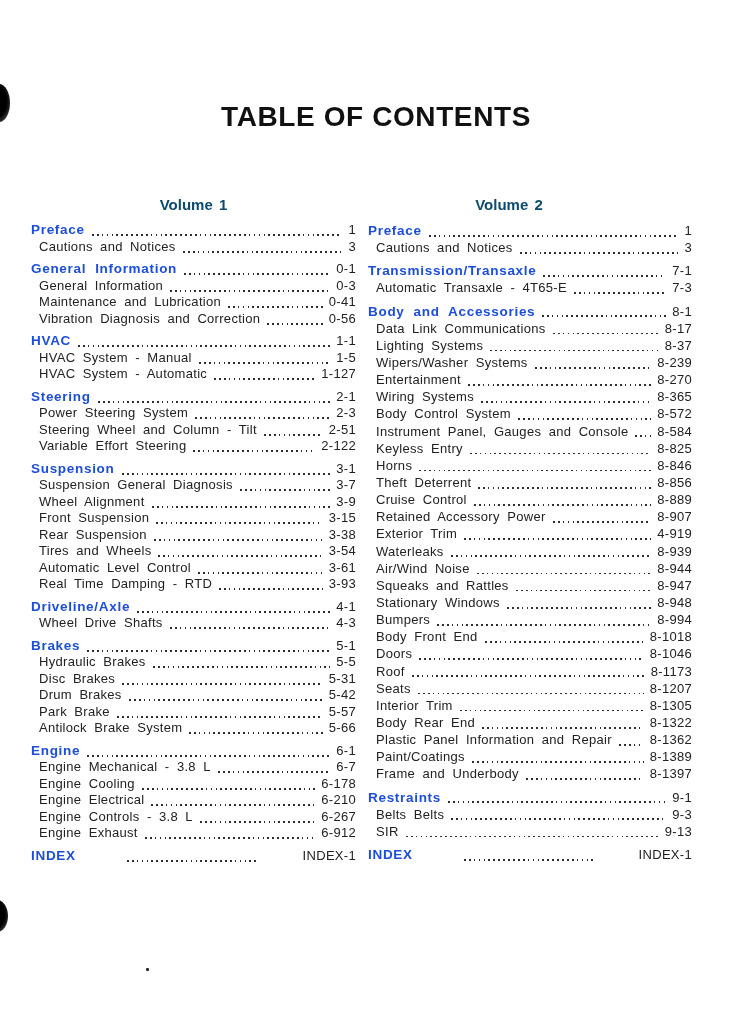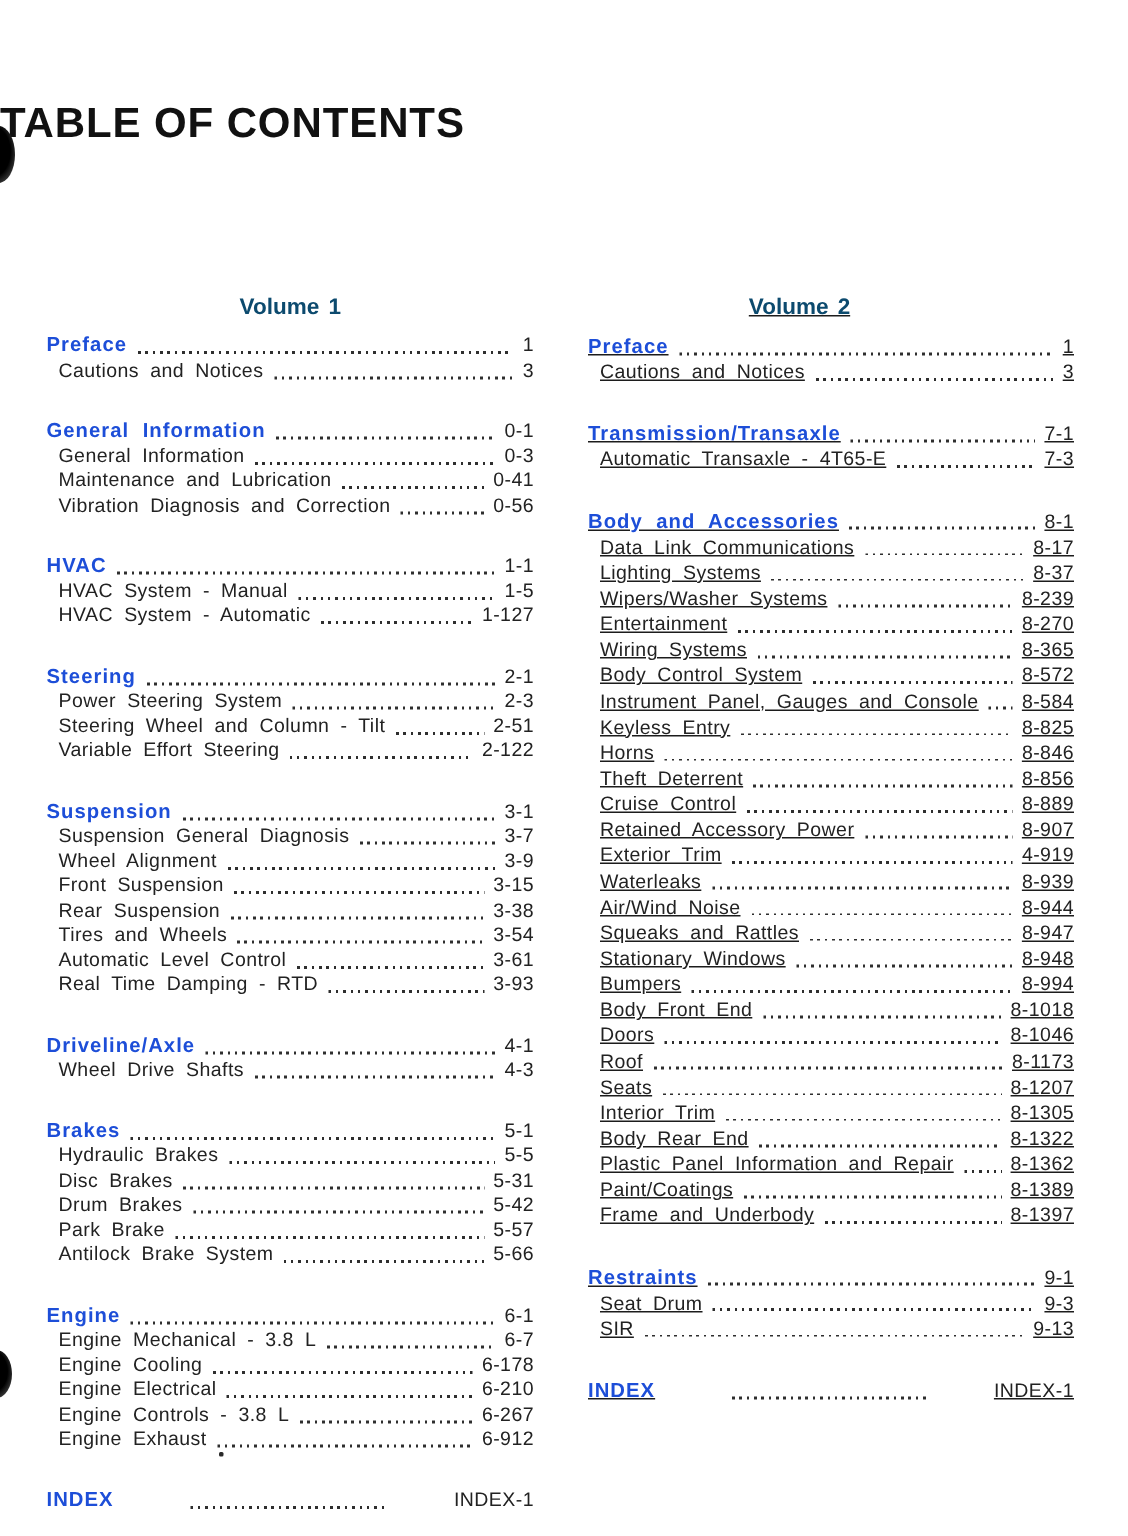--- a/index.html
+++ b/index.html
@@ -11,47 +11,47 @@
     position: relative;
     width: 752px;
     height: 1024px;
     background: #ffffff;
     overflow: hidden;
     font-family: "Liberation Sans", sans-serif;
     color: #1c1c1c;
   }
   .doc-title {
     position: absolute;
-    top: 68px;
+    top: 103px;
     left: 0;
     width: 100%;
-    text-align: left;
+    text-align: center;
     font-size: 28px;
     font-weight: bold;
     letter-spacing: 0.6px;
     color: #111;
     line-height: 28px;
   }
   .toc-column {
     position: absolute;
     top: 197px;
   }
   #toc-col-0 { left: 31px;  width: 325px; }
-  #toc-col-1 { left: 392px; width: 324px; text-decoration: underline; }
+  #toc-col-1 { left: 368px; width: 324px; }
   .volume-header {
     text-align: center;
     font-weight: bold;
     font-size: 15px;
     line-height: 16px;
     margin-bottom: 9px;
     color: #0c4a6e;
     word-spacing: 2px;
   }
   #toc-col-1 .volume-header { transform: translateX(-21px); }
-  .toc-section { margin-top: 24px; }
+  .toc-section { margin-top: 6px; }
   .toc-section.first { margin-top: 0; }
   .toc-row {
     display: flex;
     align-items: baseline;
     height: 16.5px;
     line-height: 16.5px;
     font-size: 13px;
     white-space: nowrap;
   }
   #toc-col-1 .toc-row {
@@ -486,21 +486,21 @@
           <span class="page-num">8-1397</span>
         </div>
       </div>
       <div class="toc-section">
         <div class="toc-row main">
           <span class="entry-title">Restraints</span>
           <span class="leader-dots"></span>
           <span class="page-num">9-1</span>
         </div>
         <div class="toc-row sub">
-          <span class="entry-title">Seat Drum</span>
+          <span class="entry-title">Belts Belts</span>
           <span class="leader-dots"></span>
           <span class="page-num">9-3</span>
         </div>
         <div class="toc-row sub">
           <span class="entry-title">SIR</span>
           <span class="leader-dots"></span>
           <span class="page-num">9-13</span>
         </div>
       </div>
       <div class="toc-section">

